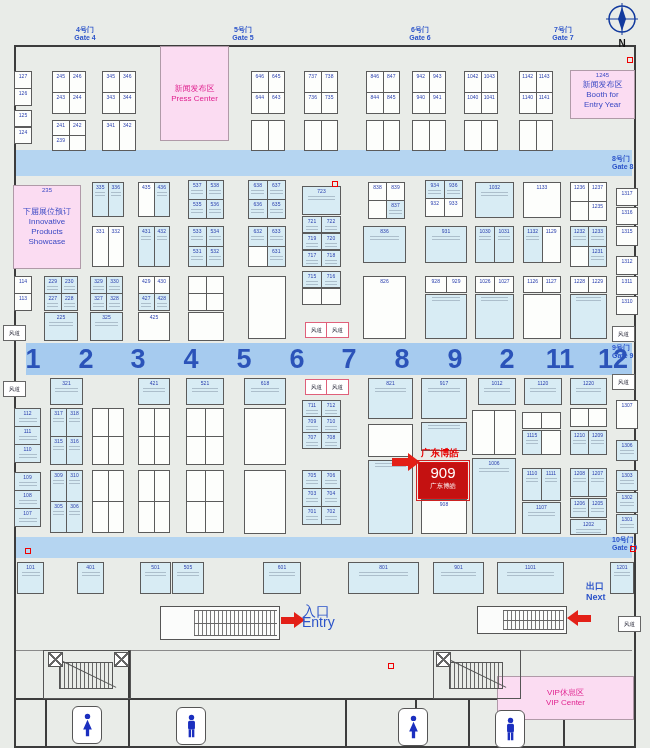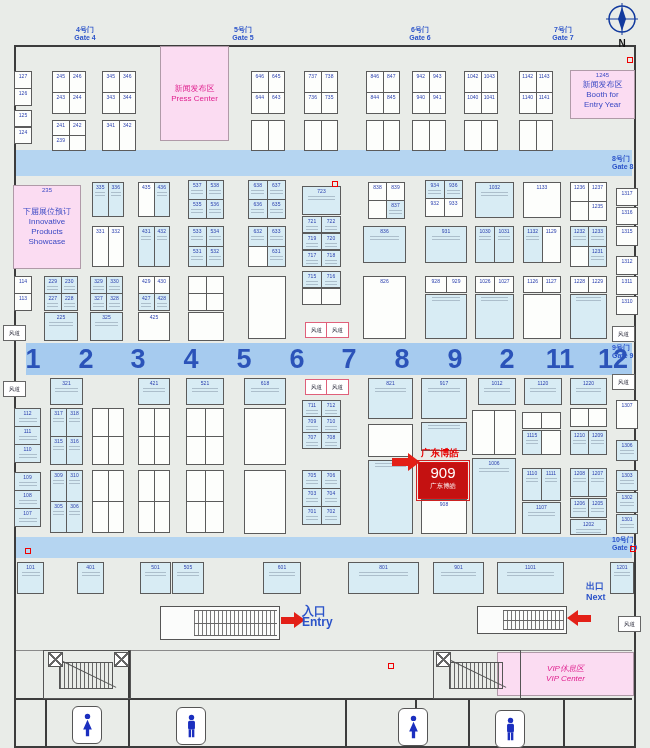--- a/index.html
+++ b/index.html
@@ -60,21 +60,21 @@
   .esch::after{content:"";position:absolute;left:0;right:0;top:50%;height:1px;background:#666;}
   #esc-entry{left:160px;top:606px;width:118px;height:32px;}
   #esc-exit{left:477px;top:606px;width:88px;height:26px;}
   
   .rarrow{position:absolute;display:flex;align-items:center;}
   .abar{width:13px;height:7px;background:#e32017;}
   .atri{width:0;height:0;border:8px solid transparent;border-left:11px solid #e32017;border-right:0;}
   .atril{width:0;height:0;border:8px solid transparent;border-right:11px solid #e32017;border-left:0;}
   #entry-arrow{left:281px;top:612px;}
   #exit-arrow{left:567px;top:610px;}
-  #entry-label{position:absolute;left:302px;top:606px;color:#2b53c9;font-size:12px;font-weight:bold;line-height:11px;}
+  #entry-label{position:absolute;left:302px;top:606px;color:#2b53c9;font-size:14px;font-weight:normal;line-height:11px;}
   #exit-label{position:absolute;left:586px;top:581px;color:#2b53c9;font-size:9px;font-weight:bold;line-height:11px;}
   
   #yah-label{position:absolute;left:421px;top:447px;color:#e60000;font-size:9.5px;font-weight:bold;}
   #yah-arrow{left:392px;top:453px;}
   #yah-arrow .abar{width:16px;height:8px;}
   #yah-arrow .atri{border-width:9px;border-left-width:12px;}
   #booth909{position:absolute;left:418px;top:462px;width:50px;height:37px;background:#c41111;
             border:1px solid #dd1111;outline:1px solid #cc2222;outline-offset:1px;box-sizing:border-box;}
   #b909-num{color:#fff;font-size:15px;font-weight:normal;text-align:center;line-height:19px;}
   #b909-name{color:#fff;font-size:6.5px;text-align:center;line-height:8px;}
@@ -1297,21 +1297,21 @@
         <div class="zline blue">下届展位预订</div>
         <div class="zline blue">Innovative Products</div>
         <div class="zline blue">Showcase</div>
       </div>
       <div class="zone" style="left: 570px; top: 70px; width: 63px; height: 47px;">
         <div class="ztag">1245</div>
         <div class="zline blue">新闻发布区</div>
         <div class="zline blue">Booth for</div>
         <div class="zline blue">Entry Year</div>
       </div>
-      <div class="zone" style="left: 497px; top: 652px; width: 135px; height: 42px; font-style: italic;">
+      <div class="zone" style="left: 497px; top: 676px; width: 135px; height: 42px;">
         <div class="zline magenta">VIP休息区</div>
         <div class="zline magenta">VIP Center</div>
       </div>
       <div class="gate-top" style="left: 53px; top: 26px;">
         <div>4号门</div>
         <div>Gate 4</div>
       </div>
       <div class="gate-top" style="left: 211px; top: 26px;">
         <div>5号门</div>
         <div>Gate 5</div>

